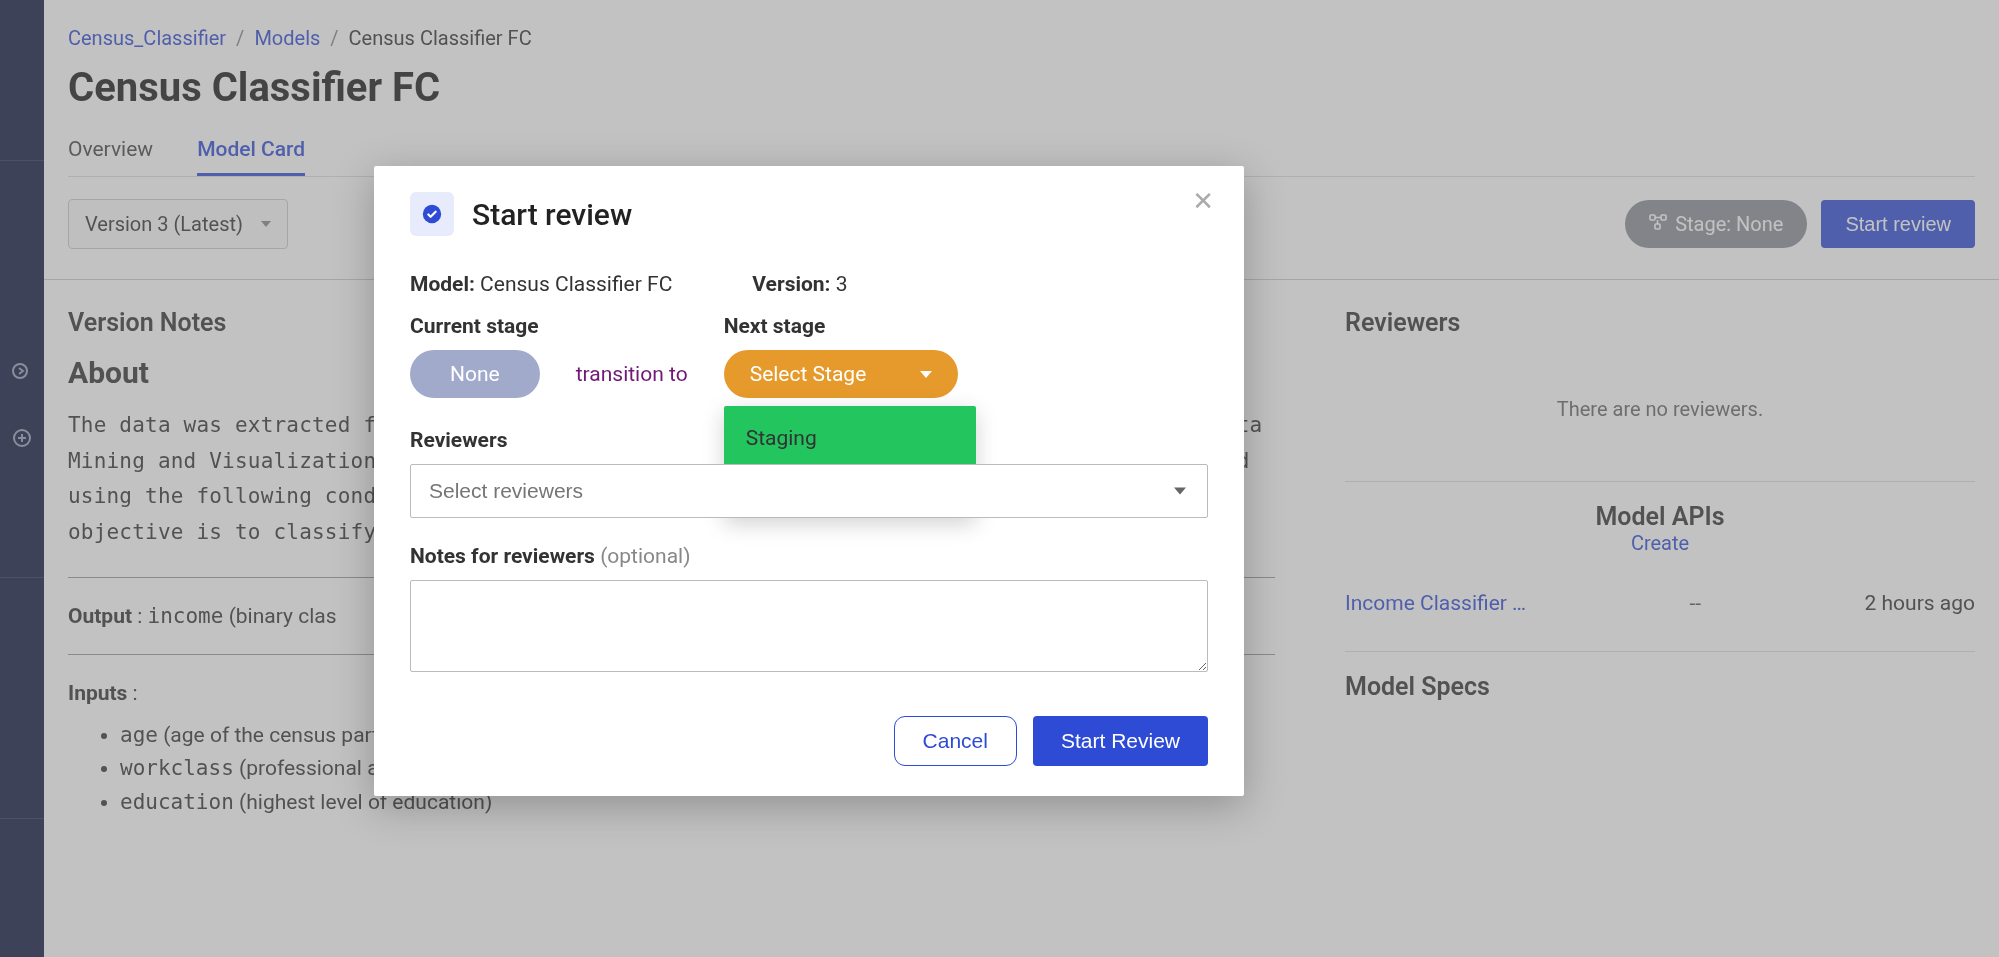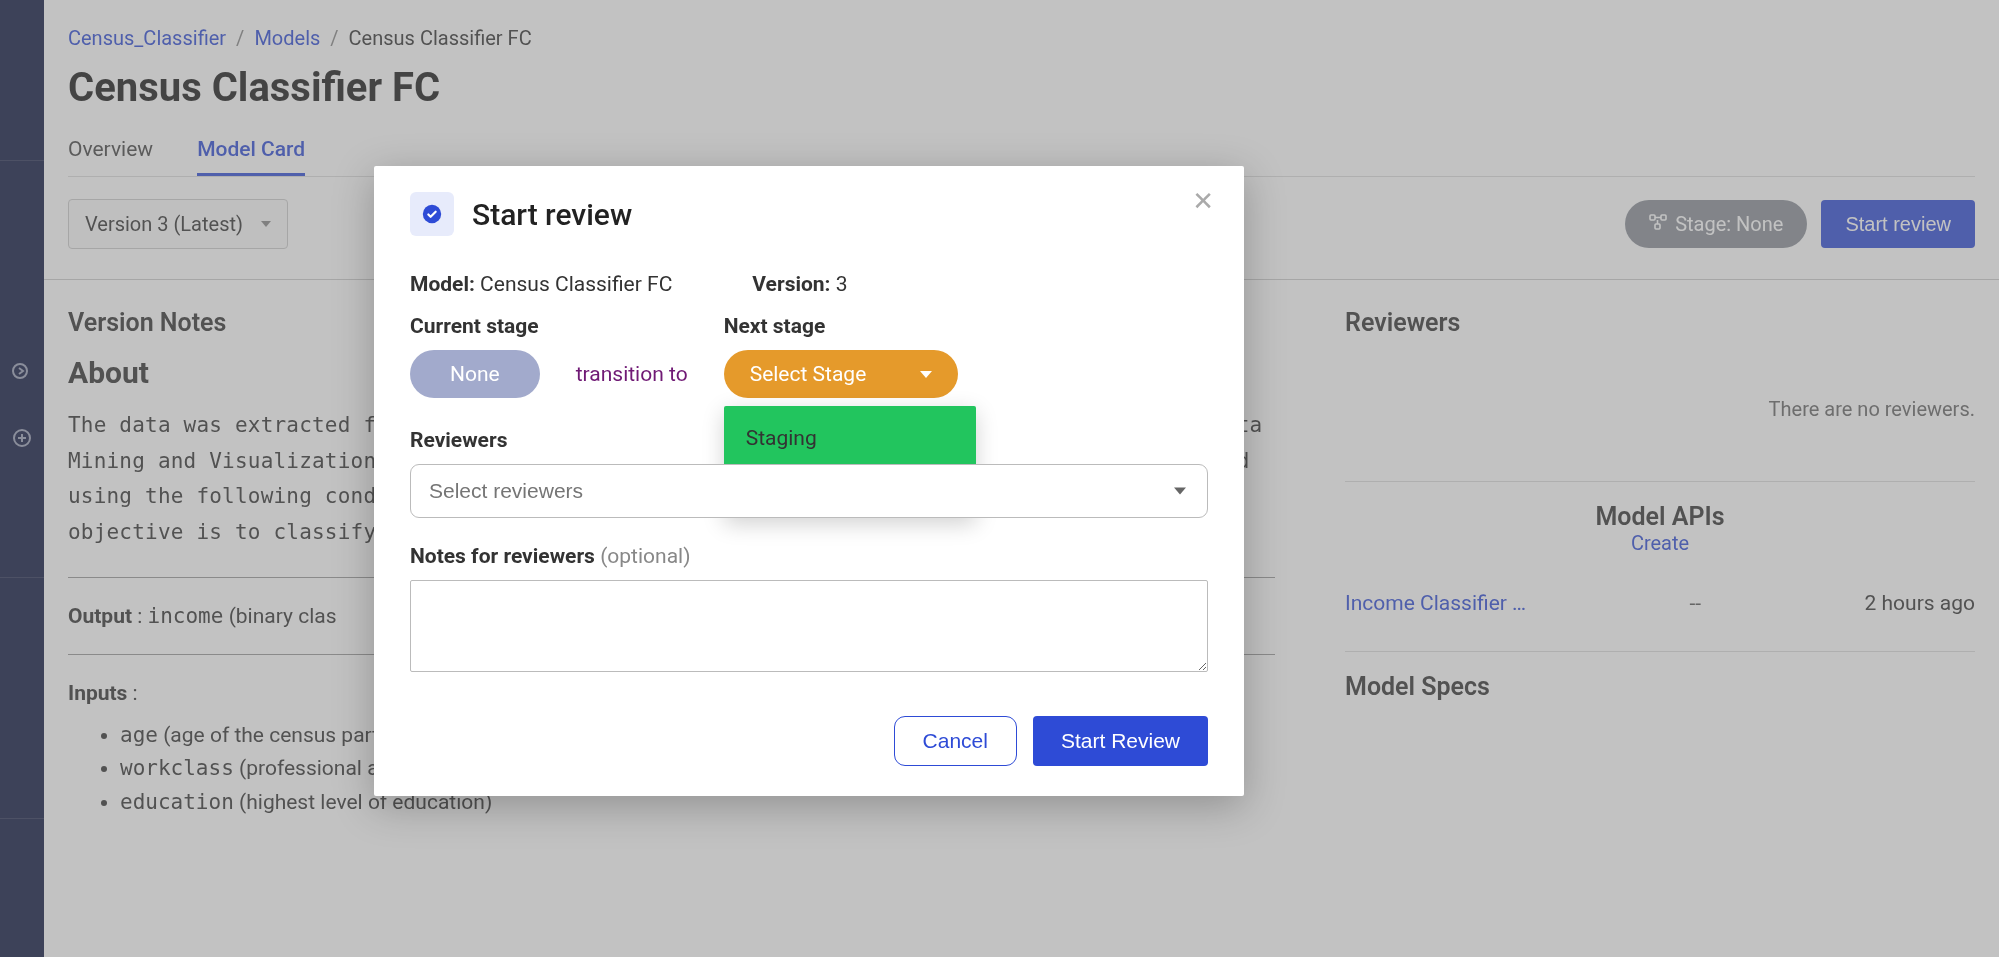--- a/index.html
+++ b/index.html
@@ -80,21 +80,21 @@
 
   .vn-h { font-size: 25px; font-weight: 600; margin-bottom: 18px; }
   .about-h { font-size: 30px; font-weight: 700; margin: 12px 0 18px 0; }
   .body-text { font-family: ui-monospace, Menlo, monospace; font-size: 21px; line-height: 1.7; color: #333; letter-spacing: .2px;}
   .kv-line { font-size: 21px; margin: 14px 0; }
   .kv-line b { font-weight: 700; }
   .kv-line code, .il-list code { font-family: ui-monospace, Menlo, monospace; }
   .il-list { list-style: disc; padding-left: 52px; font-size: 21px; line-height: 1.6; }
 
   .side-h { font-size: 25px; font-weight: 600; }
-  .side-sub { font-size: 20px; color: #666; text-align: right; margin: 60px 0;}
+  .side-sub { font-size: 20px; color: #666; text-align: center; margin: 60px 0;}
   hr.side-sep { border: none; border-top: 1px solid #ddd; margin: 20px 0; }
   .apis-row { display: flex; justify-content: space-between; align-items: center; flex-direction: column; }
   .link-blue { color: #2e4bd6; font-size: 20px; cursor: pointer; }
   .api-item { display: flex; justify-content: space-between; font-size: 21px; margin: 36px 0; }
   .api-item .name { color: #2e4bd6; max-width: 210px; white-space: nowrap; overflow: hidden; text-overflow: ellipsis;}
   .api-item .dash { color: #555; }
   .api-item .time { color: #333; }
 
   
   .screen-overlay {
@@ -135,21 +135,21 @@
   .transition { font-size: 21px; color: #701a75; padding-bottom: 12px;}
   .pill-select {
     background: #e59a2b; color: #fff; border-radius: 28px;
     padding: 12px 26px; font-size: 21px; display: flex; align-items: center; gap: 54px; cursor: pointer;
     position: relative;
   }
   .pill-select .caret { width: 0; height: 0; border-left: 6px solid transparent; border-right: 6px solid transparent; border-top: 7px solid #fff; }
 
   .m-section-label { font-size: 21px; font-weight: 700; margin-bottom: 12px; }
   .reviewers-input {
-    width: 100%; border: 1px solid #bbb; border-radius: 9px;
+    width: 100%; border: 1px solid #bbb; border-radius: 2px;
     padding: 14px 44px 14px 18px; font-size: 21px; color: #999; position: relative; background: #fff;
   }
   .reviewers-wrap { position: relative; margin-bottom: 26px;}
   .reviewers-wrap::after {
     content: ""; position: absolute; right: 22px; top: 50%;
     border-left: 6px solid transparent; border-right: 6px solid transparent;
     border-top: 7px solid #666; transform: translateY(-50%);
   }
   .notes-label .opt { color: #888; font-weight: 400; }
   .notes-area {

